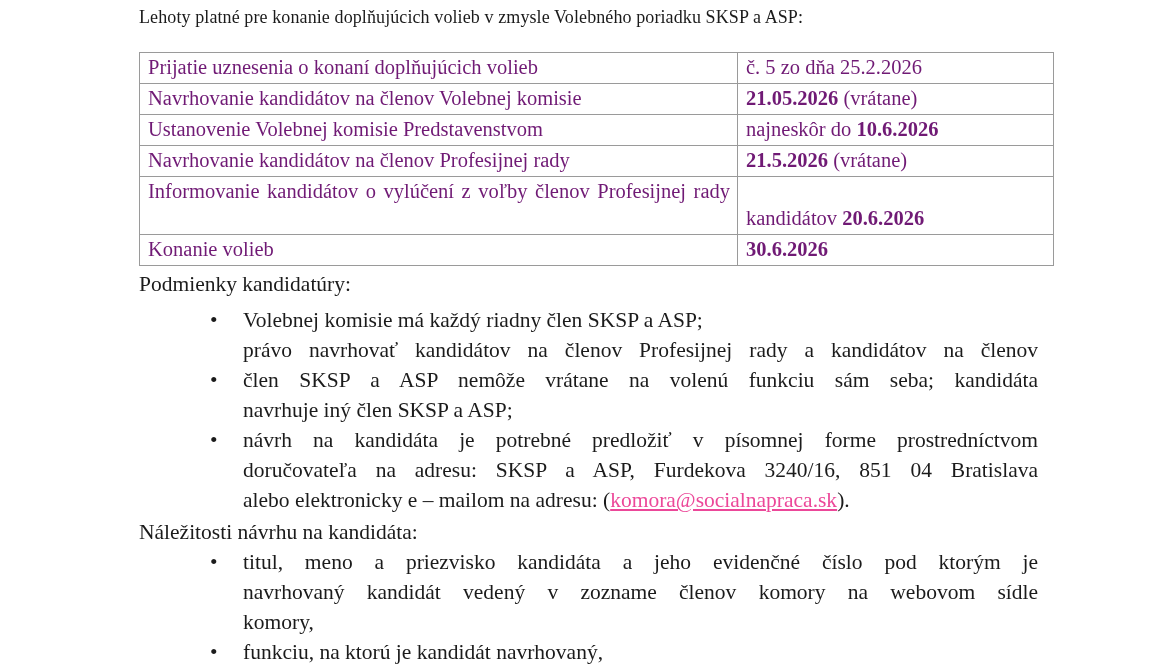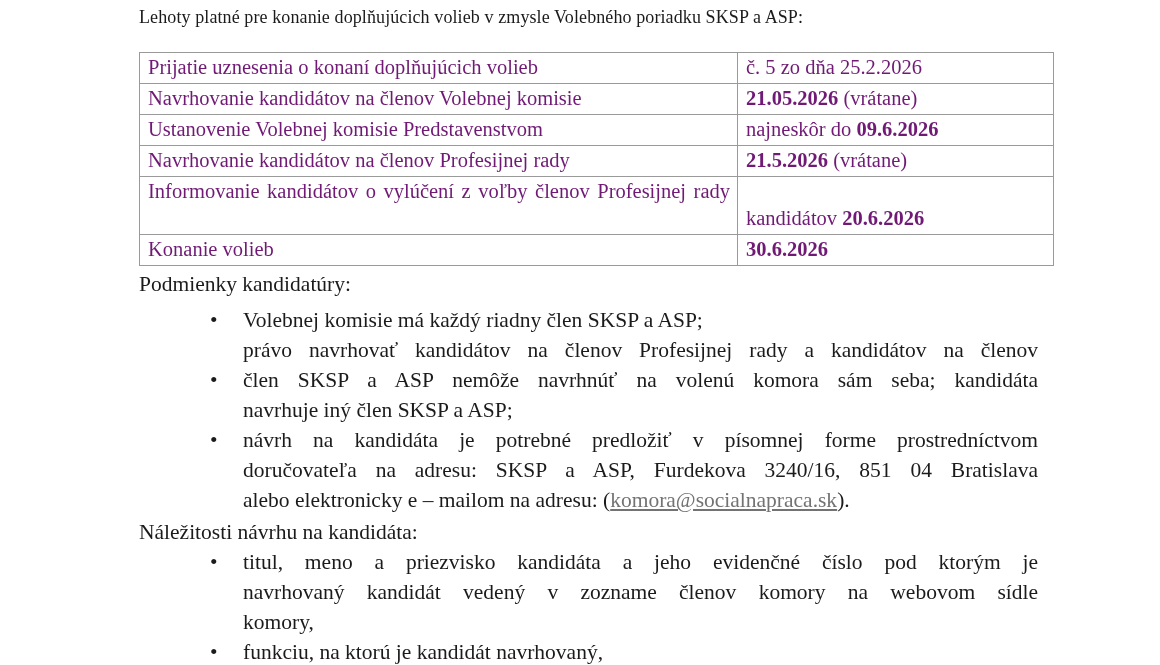--- a/index.html
+++ b/index.html
@@ -124,21 +124,21 @@
   }
   .jline.free {
     text-align-last: left;
     white-space: nowrap;
   }
 
   #list-podmienky { top: 305px; }
   #list-nalezitosti { top: 547px; }
 
   a.maillink {
-    color: #737373;
+    color: #ec4899;
     text-decoration: underline;
   }
 </style>
 </head>
 <body>
 
 <div class="page">
 
   <div class="intro">Lehoty platné pre konanie doplňujúcich volieb v zmysle Volebného poriadku  SKSP a ASP:</div>
 
@@ -160,21 +160,21 @@
         <td class="col-value">
           <span></span><b>21.05.2026</b><span> (vrátane)</span>
         </td>
       </tr>
 
       <tr>
         <td class="col-label">
           <span>Ustanovenie Volebnej komisie Predstavenstvom</span>
         </td>
         <td class="col-value">
-          <span>najneskôr do </span><b>09.6.2026</b><span></span>
+          <span>najneskôr do </span><b>10.6.2026</b><span></span>
         </td>
       </tr>
 
       <tr>
         <td class="col-label">
           <span>Navrhovanie kandidátov na členov Profesijnej rady</span>
         </td>
         <td class="col-value">
           <span></span><b>21.5.2026</b><span>  (vrátane)</span>
         </td>
@@ -208,21 +208,21 @@
     <li>
       <span class="bullet-dot">•</span>
       <span class="li-text jtext">
         <span class="jline free">Volebnej komisie má každý riadny člen SKSP a ASP;</span>
         <span class="jline">právo navrhovať  kandidátov na členov Profesijnej rady a  kandidátov na členov</span>
       </span>
     </li>
     <li>
       <span class="bullet-dot">•</span>
       <span class="li-text jtext">
-        <span class="jline">člen SKSP a ASP nemôže navrhnúť na volenú komora sám seba; kandidáta</span>
+        <span class="jline">člen SKSP a ASP nemôže vrátane na volenú funkciu sám seba; kandidáta</span>
         <span class="jline free">navrhuje iný člen SKSP a ASP;</span>
       </span>
     </li>
     <li>
       <span class="bullet-dot">•</span>
       <span class="li-text jtext">
         <span class="jline">návrh na kandidáta je potrebné predložiť v písomnej forme prostredníctvom</span>
         <span class="jline">doručovateľa  na adresu: SKSP a ASP, Furdekova 3240/16, 851 04 Bratislava</span>
         <span class="jline free"><span>alebo elektronicky e – mailom na adresu: (</span><a class="maillink" href="#">komora@socialnapraca.sk</a><span>).</span></span>
       </span>

